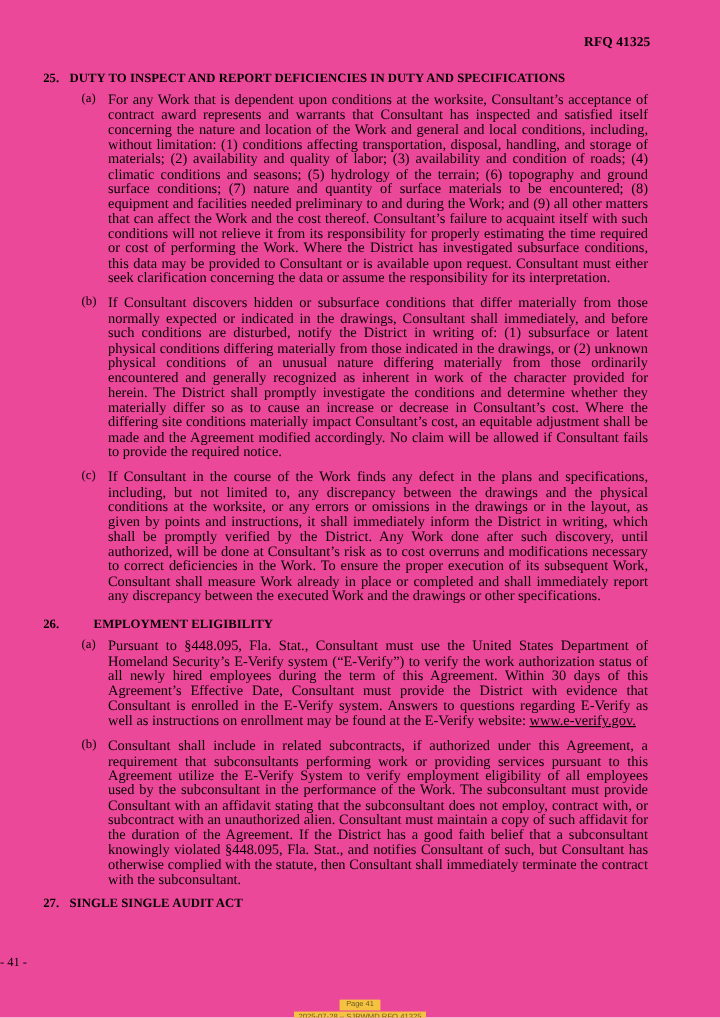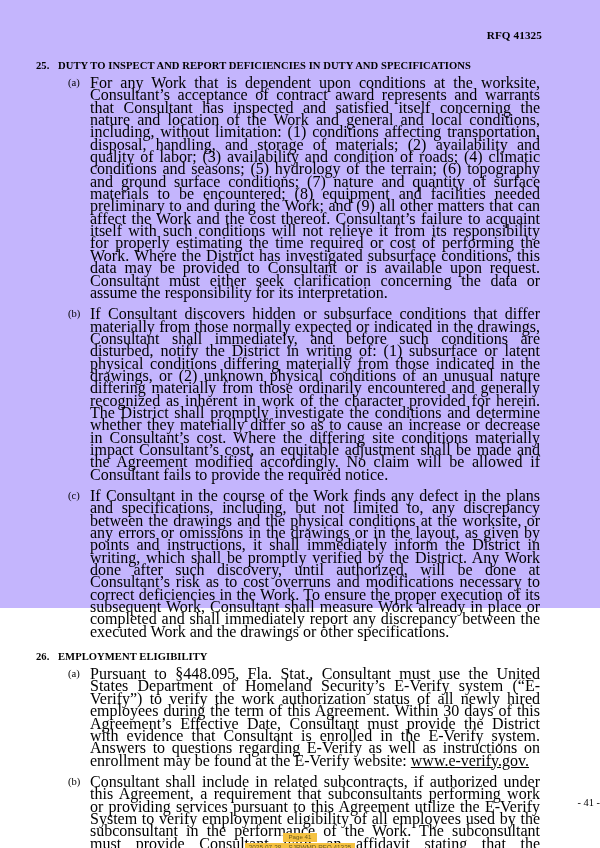--- a/index.html
+++ b/index.html
@@ -12,22 +12,22 @@
     height: 848px;
     position: relative;
     font-family: "Liberation Serif", "DejaVu Serif", serif;
     color: #000000;
     overflow: hidden;
   }
   .page {
     position: absolute;
     inset: 0;
     width: 600px;
-    height: 608px;
-    background: #c4b5fd;
+    height: 848px;
+    background: #ec4899;
   }
   .header-rfq {
     position: absolute;
     top: 29px;
     right: 58px;
     font-size: 11.2px;
     font-weight: bold;
     letter-spacing: 0.1px;
   }
   .content {
@@ -59,38 +59,38 @@
     width: 472px;
     margin-bottom: 9px;
   }
   .para-label {
     flex: 0 0 22px;
     font-size: 10.6px;
     line-height: 12.35px;
   }
   .para-text {
     flex: 1;
-    font-size: 16px;
+    font-size: 12px;
     line-height: 12.35px;
     text-align: justify;
     text-justify: inter-word;
     hyphens: none;
   }
-  .sec-gap { margin-top: 13px; }
+  .sec-gap { margin-top: 13px; gap: 20px; }
   .sec-gap-2 { margin-top: 7px; }
   .link {
     text-decoration: underline;
     color: #000000;
   }
   .footer-pagenum {
     position: absolute;
     top: 797px;
     left: 0;
     width: 600px;
-    text-align: right;
+    text-align: left;
     font-size: 10.4px;
   }
   .stamp {
     position: absolute;
     top: 825px;
     left: 0;
     width: 600px;
     text-align: center;
   }
   .stamp-inner {

